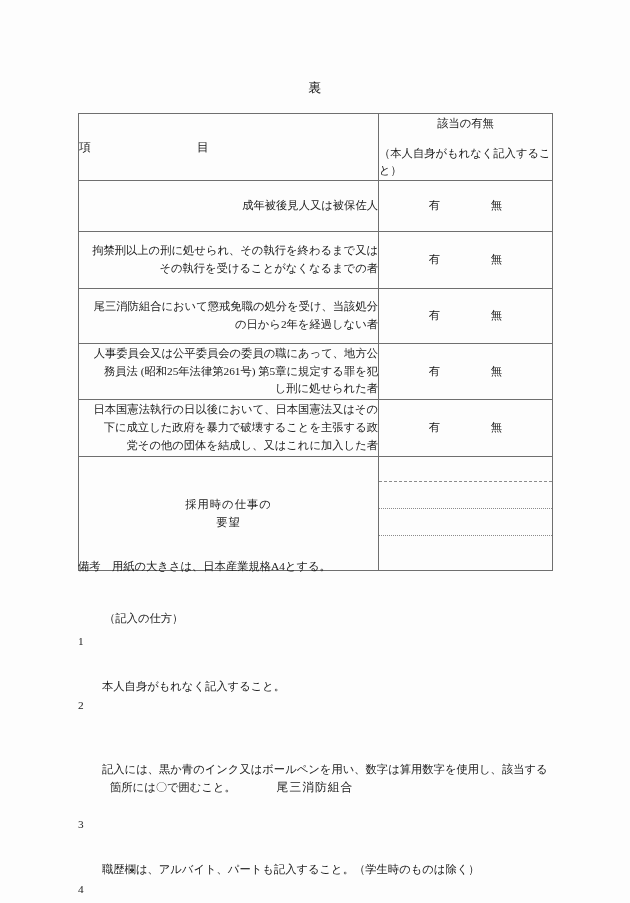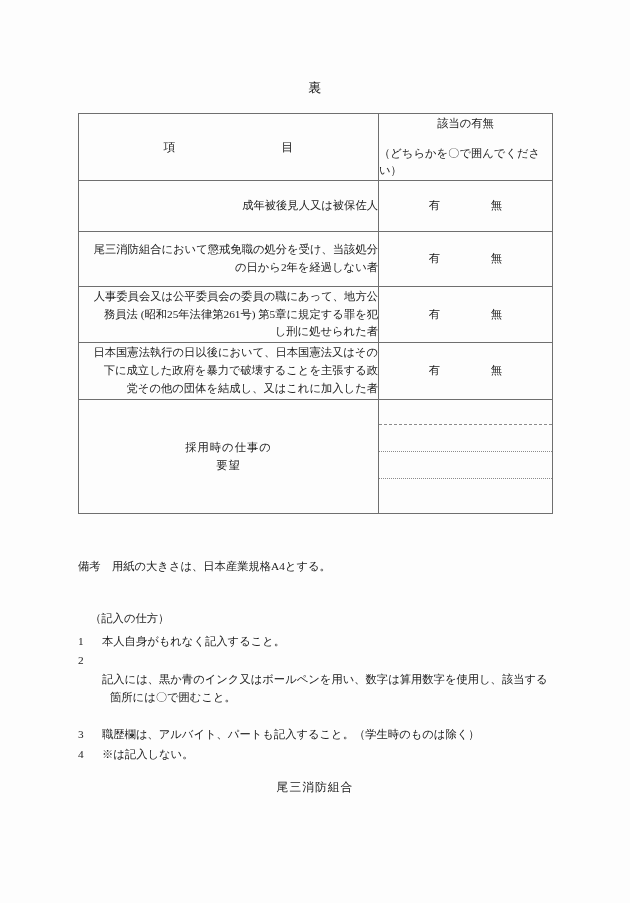--- a/index.html
+++ b/index.html
@@ -48,21 +48,21 @@
     padding: 0;
     font-size: 11.3px;
     line-height: 1.58;
     margin-top: 31px;
   }
 
   .col-item  { width: 300px; }
   .col-apply { width: 174px; }
 
   .hdr-item {
-    text-align: center;
+    text-align: left;
     height: 66px;
     padding: 0 6px;
   }
   .hdr-item-inner {
     display: block;
     white-space: pre;
     font-size: 11.8px;
   }
   .hdr-apply {
     padding: 7px 5px 6px 6px;
@@ -135,21 +135,21 @@
   
   .note-remark {
     position: absolute;
     left: 78px;
     top: 559px;
     font-size: 11.3px;
     white-space: pre;
   }
   .howto-title {
     position: absolute;
-    left: 90px;
+    left: 104px;
     top: 611px;
     font-size: 11.3px;
   }
   .howto-list {
     position: absolute;
     left: 78px;
     top: 632px;
     width: 500px;
     font-size: 11.3px;
     line-height: 1.62;
@@ -161,20 +161,21 @@
   }
   .howto-num {
     width: 24px;
     flex: 0 0 24px;
     text-align: left;
   }
   .howto-text {
     flex: 1 1 auto;
     white-space: pre-line;
     text-indent: 0;
+    margin-top: 45px;
   }
   .howto-text .cont { display: block; text-indent: 8px; }
 
   .org-footer {
     position: absolute;
     left: 0;
     top: 780px;
     width: 630px;
     text-align: center;
     font-size: 11.8px;
@@ -193,36 +194,48 @@
       <col class="col-item">
       <col class="col-apply">
     </colgroup>
     <tbody>
       <tr>
         <td class="hdr-item">
           <span class="hdr-item-inner">項　　　　　　　　　目</span>
         </td>
         <td class="hdr-apply">
           <span class="ha-line1">該当の有無</span>
-          <span class="ha-line2">（どちらかを〇で囲んでください）</span>
+          <span class="ha-line2">（本人自身がもれなく記入すること）</span>
         </td>
       </tr>
 
       <tr class="r1">
         <td class="item-cell">
           <span>成年被後見人又は被保佐人</span>
         </td>
         <td class="yn-cell">
           <div class="yn-row">
             <span class="yn-yes">有</span>
             <span class="yn-no">無</span>
           </div>
         </td>
       </tr>
 
+      <tr class="r2">
+        <td class="item-cell">
+          <span>拘禁刑以上の刑に処せられ、その執行を終わるまで又は
+その執行を受けることがなくなるまでの者</span>
+        </td>
+        <td class="yn-cell">
+          <div class="yn-row">
+            <span class="yn-yes">有</span>
+            <span class="yn-no">無</span>
+          </div>
+        </td>
+      </tr>
 
       <tr class="r3">
         <td class="item-cell">
           <span>尾三消防組合において懲戒免職の処分を受け、当該処分
 の日から2年を経過しない者</span>
         </td>
         <td class="yn-cell">
           <div class="yn-row">
             <span class="yn-yes">有</span>
             <span class="yn-no">無</span>

